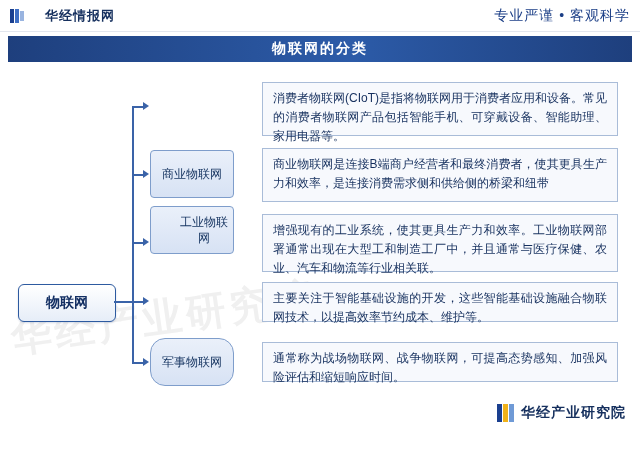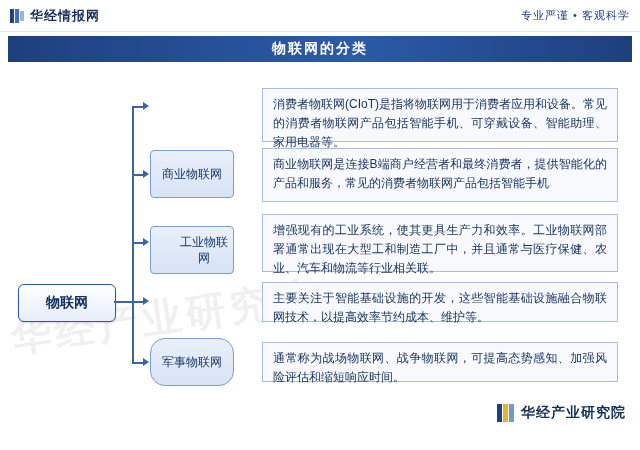--- a/index.html
+++ b/index.html
@@ -30,21 +30,21 @@
     align-items: center;
     justify-content: space-between;
     padding: 0 10px;
     box-sizing: border-box;
     border-bottom: 1px solid #e2e6ee;
     background: #ffffff;
   }
   .brand {
     display: flex;
     align-items: center;
-    gap: 6px;
+    gap: 21px;
   }
   .brand-mark {
     display: inline-block;
     width: 14px;
     height: 14px;
     position: relative;
   }
   .brand-mark i {
     position: absolute;
     top: 0;
@@ -55,21 +55,21 @@
   .brand-mark i.b1 { left: 0; background: #1a3f8f; }
   .brand-mark i.b2 { left: 5px; background: #3f6fc4; }
   .brand-mark i.b3 { left: 10px; background: #99b4e0; height: 10px; top: 2px; }
   .brand-name {
     font-size: 13px;
     font-weight: bold;
     color: #16305e;
     letter-spacing: 1px;
   }
   .slogan {
-    font-size: 11px;
+    font-size: 14px;
     color: #1b3e86;
     letter-spacing: 1px;
   }
   
   .title-bar {
     position: absolute;
     left: 8px; top: 36px;
     width: 624px;
     height: 26px;
     background: linear-gradient(to right, #1e3f7d, #2c5ba8 55%, #1e3f7d);
@@ -234,30 +234,30 @@
 
   <div class="diagram">
 
     <div class="root-node">物联网</div>
 
     <div class="ln h" style="left:114px; top:235px; width:18px;"></div>
     <div class="ln v" style="left:132px; top:40px; height:195px;"></div>
 
     <div class="ln h" style="left:132px; top:40px; width:12px;"></div>
     <div class="arrow" style="left:143px; top:36px;"></div>
-    <div class="desc-node" style="top:22px; height:54px;">消费者物联网(CIoT)是指将物联网用于消费者应用和设备。常见的消费者物联网产品包括智能手机、可穿戴设备、智能助理、家用电器等。</div>
+    <div class="desc-node" style="top:16px; height:54px;">消费者物联网(CIoT)是指将物联网用于消费者应用和设备。常见的消费者物联网产品包括智能手机、可穿戴设备、智能助理、家用电器等。</div>
 
     <div class="ln h" style="left:132px; top:108px; width:12px;"></div>
     <div class="arrow" style="left:143px; top:104px;"></div>
     <div class="cat-node" style="top:84px;">商业物联网</div>
-    <div class="desc-node" style="top:82px; height:54px;">商业物联网是连接B端商户经营者和最终消费者，提供智能化的产品和服务，常见的消费者物联网产品包括智能手机</div>
+    <div class="desc-node" style="top:82px; height:54px;">商业物联网是连接B端商户经营者和最终消费者，使其更具生产力和效率，是连接消费需求侧和供给侧的桥梁和纽带</div>
 
     <div class="ln h" style="left:132px; top:176px; width:12px;"></div>
     <div class="arrow" style="left:143px; top:172px;"></div>
-    <div class="cat-node" style="top:160px;padding-left:28px;">工业物联网</div>
+    <div class="cat-node" style="top:140px;padding-left:28px;">工业物联网</div>
     <div class="desc-node" style="top:148px; height:58px;">增强现有的工业系统，使其更具生产力和效率。工业物联网部署通常出现在大型工和制造工厂中，并且通常与医疗保健、农业、汽车和物流等行业相关联。</div>
 
     <div class="ln h" style="left:132px; top:235px; width:12px;"></div>
     <div class="arrow" style="left:143px; top:231px;"></div>
     <div class="desc-node" style="top:216px; height:40px;">主要关注于智能基础设施的开发，这些智能基础设施融合物联网技术，以提高效率节约成本、维护等。</div>
 
     <div class="ln h" style="left:132px; top:296px; width:12px;"></div>
     <div class="arrow" style="left:143px; top:292px;"></div>
     <div class="ln v" style="left:132px; top:235px; height:61px;"></div>
     <div class="cat-node" style="top:272px;border-radius:15px;">军事物联网</div>

